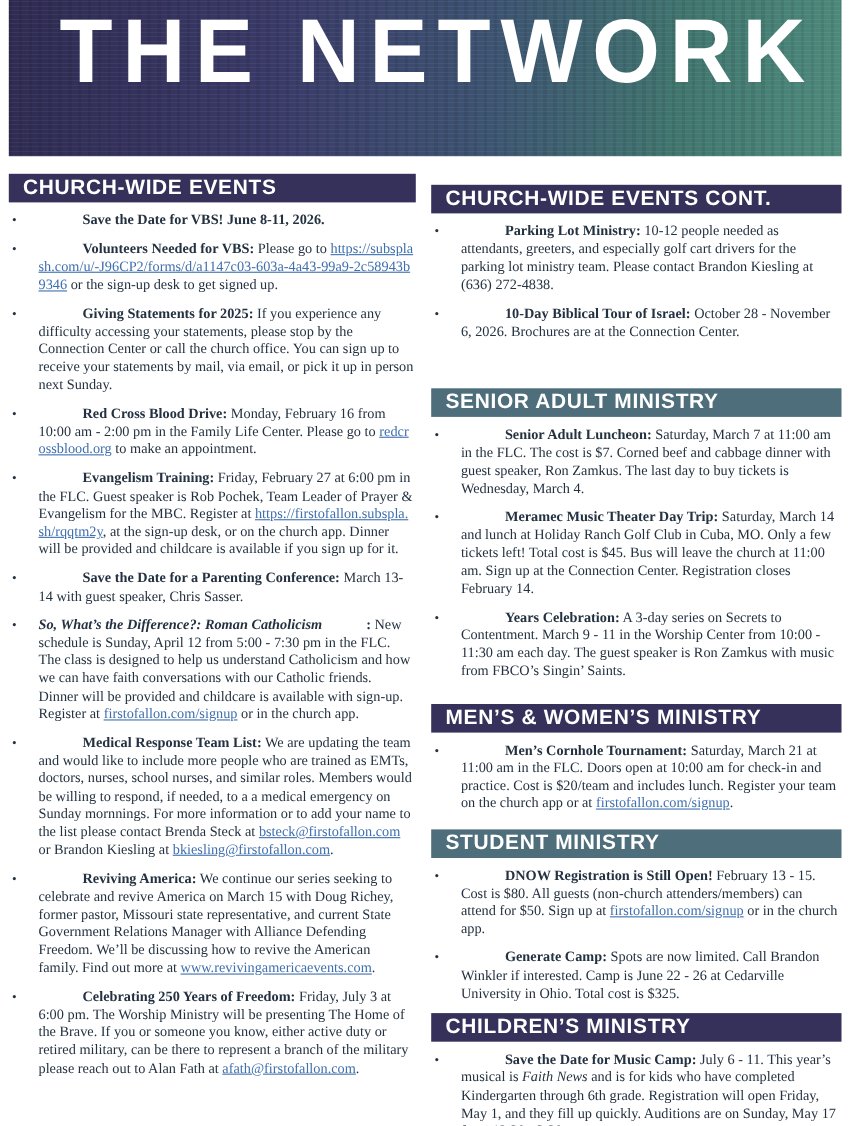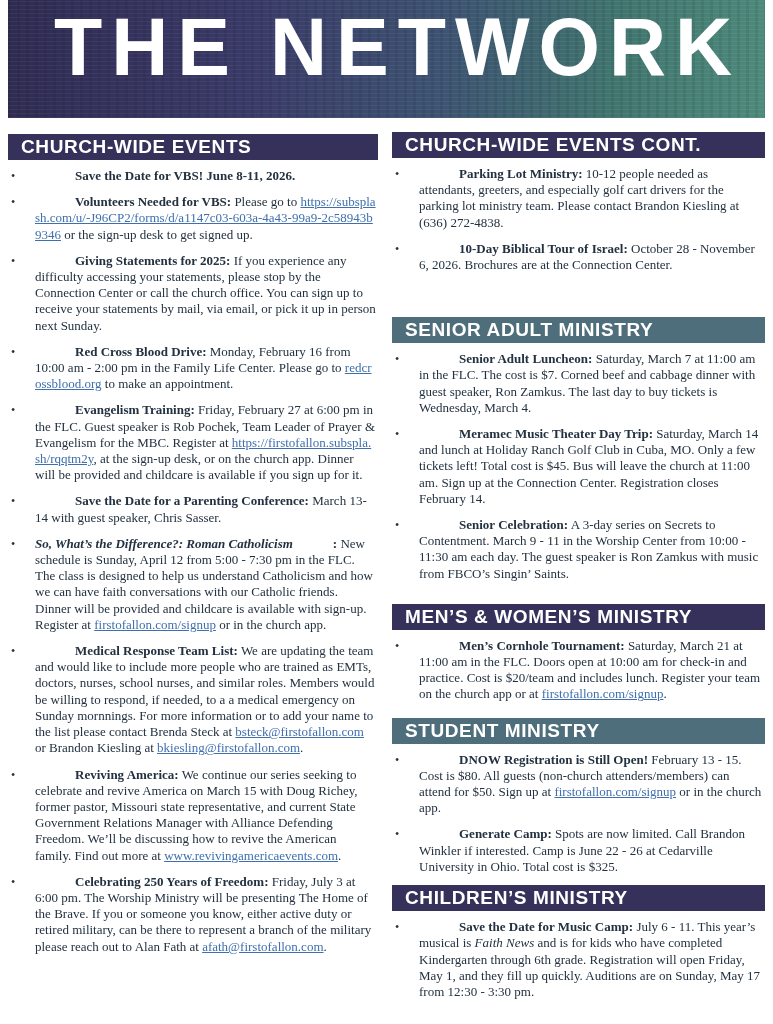--- a/index.html
+++ b/index.html
@@ -14,21 +14,21 @@
   .date-line{
     text-align:right;
     padding:3px 12px 2px 0;
     font-family:"Liberation Serif",serif;
     font-weight:600;
     font-size:17px;
     color:#111;
   }
   .banner{
     margin:0 8px;
-    height:118px;
+    height:142px;
     background:
       repeating-linear-gradient(0deg, rgba(255,255,255,.05) 0 1px, transparent 1px 4px),
       repeating-linear-gradient(90deg, rgba(0,0,0,.07) 0 3px, transparent 3px 9px),
       linear-gradient(97deg, var(--banner-left,#2f2b52) 0%, var(--banner-mid1,#3a3a68) 32%,
         var(--banner-mid2,#3d5472) 58%, var(--banner-mid3,#41766f) 80%, var(--banner-right,#4f8b7d) 100%);
     overflow:hidden;
   }
   .banner-title{
     font-family:"Liberation Sans","DejaVu Sans",sans-serif;
     font-weight:bold;
@@ -145,21 +145,21 @@
             <span class="bullet">•</span>
             <span class="item-text"><span class="seg-b">Reviving America:</span><span class="seg-r"> We continue our series seeking to celebrate and revive America on March 15 with Doug Richey, former pastor, Missouri state representative, and current State Government Relations Manager with Alliance Defending Freedom. We’ll be discussing how to revive the American family. Find out more at </span><a class="link">www.revivingamericaevents.com</a><span class="seg-r">.</span></span>
           </div>
           <div class="item">
             <span class="bullet">•</span>
             <span class="item-text"><span class="seg-b">Celebrating 250 Years of Freedom:</span><span class="seg-r"> Friday, July 3 at 6:00 pm. The Worship Ministry will be presenting The Home of the Brave. If you or someone you know, either active duty or retired military, can be there to represent a branch of the military please reach out to Alan Fath at </span><a class="link">afath@firstofallon.com</a><span class="seg-r">.</span></span>
           </div>
         </div>
       </div>
     <div class="col col-right">
-        <div class="section-bar navy" style="margin-top: 0px;">CHURCH-WIDE EVENTS CONT.</div>
+        <div class="section-bar navy" style="margin-top: 12px;">CHURCH-WIDE EVENTS CONT.</div>
         <div class="item-list">
           <div class="item">
             <span class="bullet">•</span>
             <span class="item-text"><span class="seg-b">Parking Lot Ministry:</span><span class="seg-r"> 10-12 people needed as attendants, greeters, and especially golf cart drivers for the parking lot ministry team. Please contact Brandon Kiesling at (636) 272-4838.</span></span>
           </div>
           <div class="item">
             <span class="bullet">•</span>
             <span class="item-text"><span class="seg-b">10-Day Biblical Tour of Israel:</span><span class="seg-r"> October 28 - November 6, 2026. Brochures are at the Connection Center.</span></span>
           </div>
         </div>
@@ -168,21 +168,21 @@
           <div class="item">
             <span class="bullet">•</span>
             <span class="item-text"><span class="seg-b">Senior Adult Luncheon:</span><span class="seg-r"> Saturday, March 7 at 11:00 am in the FLC. The cost is $7. Corned beef and cabbage dinner with guest speaker, Ron Zamkus. The last day to buy tickets is Wednesday, March 4.</span></span>
           </div>
           <div class="item">
             <span class="bullet">•</span>
             <span class="item-text"><span class="seg-b">Meramec Music Theater Day Trip:</span><span class="seg-r"> Saturday, March 14 and lunch at Holiday Ranch Golf Club in Cuba, MO. Only a few tickets left! Total cost is $45. Bus will leave the church at 11:00 am. Sign up at the Connection Center. Registration closes February 14.</span></span>
           </div>
           <div class="item">
             <span class="bullet">•</span>
-            <span class="item-text"><span class="seg-b">Senior Celebration:</span><span class="seg-r"> A 3-day series on Secrets to Contentment. March 9 - 11 in the Worship Center from 10:00 - 11:30 am each day. The guest speaker is Ron Zamkus with music from FBCO’s Singin’ Saints.</span></span>
+            <span class="item-text"><span class="seg-b">Years Celebration:</span><span class="seg-r"> A 3-day series on Secrets to Contentment. March 9 - 11 in the Worship Center from 10:00 - 11:30 am each day. The guest speaker is Ron Zamkus with music from FBCO’s Singin’ Saints.</span></span>
           </div>
         </div>
         <div class="section-bar navy" style="margin-top: 22px;">MEN’S &amp; WOMEN’S MINISTRY</div>
         <div class="item-list">
           <div class="item">
             <span class="bullet">•</span>
             <span class="item-text"><span class="seg-b">Men’s Cornhole Tournament:</span><span class="seg-r"> Saturday, March 21 at 11:00 am in the FLC. Doors open at 10:00 am for check-in and practice. Cost is $20/team and includes lunch. Register your team on the church app or at </span><a class="link">firstofallon.com/signup</a><span class="seg-r">.</span></span>
           </div>
         </div>
         <div class="section-bar teal" style="margin-top: 15px;">STUDENT MINISTRY</div>

